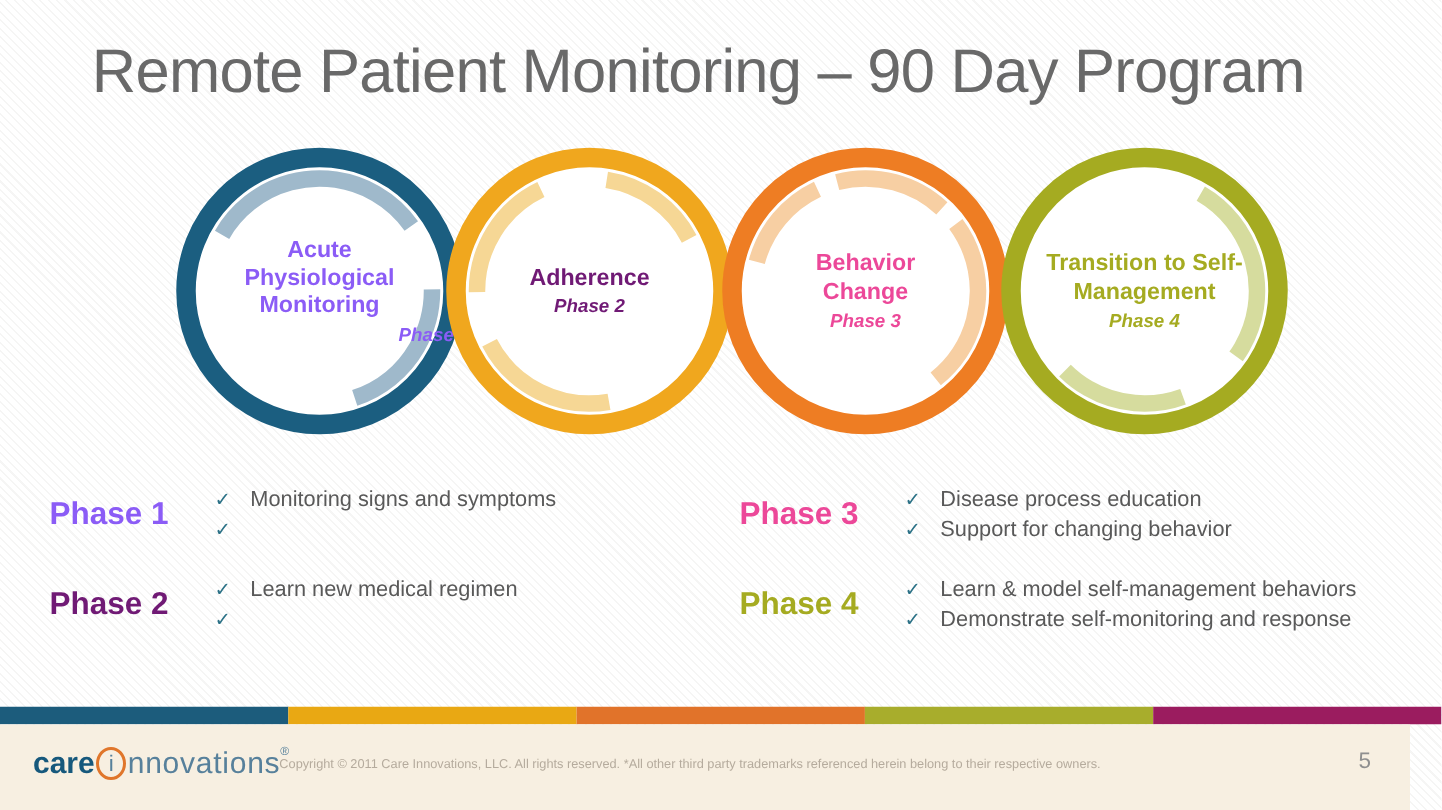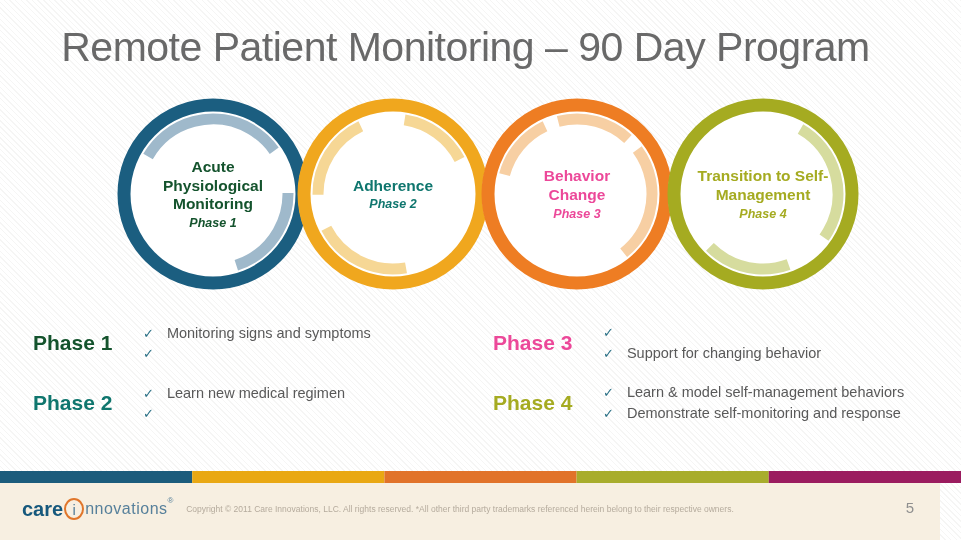--- a/index.html
+++ b/index.html
@@ -20,42 +20,42 @@
     position:absolute;left:0;top:0;width:200px;height:200px;
     display:flex;flex-direction:column;justify-content:center;align-items:center;
     text-align:center;
   }
   .ring-name{font-weight:bold;font-size:15.5px;line-height:1.22;}
   .ring-phase{font-weight:bold;font-style:italic;font-size:12.5px;margin-top:2px;}
   .rt-w130{width:134px;margin:0 auto;}
   .rt-w110{width:110px;margin:0 auto;}
   .rt-w200{width:200px;margin:0 auto;}
   .nudge-up{padding-bottom:14px;}
-  .c0{color:#14532d;} .c1{color:#0f766e;} .c2{color:#ec4899;} .c3{color:#A5AB21;}
+  .c0{color:#8b5cf6;align-items:flex-end;} .c1{color:#701a75;} .c2{color:#ec4899;} .c3{color:#A5AB21;}
   
   .detail-row{position:absolute;display:flex;align-items:center;}
   .row-l{left:33px;width:440px;}
   .row-r{left:493px;width:460px;}
   .row-t{top:320px;height:46px;}
   .row-b{top:380px;height:46px;}
   .phase-label{width:110px;font-size:21px;font-weight:bold;flex:0 0 auto;}
   .items{display:flex;flex-direction:column;justify-content:center;}
   .item{display:flex;align-items:baseline;font-size:14.5px;color:#595959;line-height:20px;}
   .check{color:#2B7186;font-size:13px;margin-right:13px;flex:0 0 auto;}
   
   .stripe{position:absolute;left:0;top:471px;width:961px;height:12px;display:block;}
   .footer{position:absolute;left:0;top:483px;width:940px;height:57px;background:#f7efe1;}
   .logo{position:absolute;left:22px;top:11px;display:flex;align-items:center;height:30px;}
   .logo-care{color:#16587C;font-weight:bold;font-size:20px;letter-spacing:0;}
   .logo-i{
     width:20px;height:22px;border:2px solid #E0762B;border-radius:50%;
     display:flex;align-items:center;justify-content:center;margin:0 1px;
     color:#57809B;font-size:15px;box-sizing:border-box;
   }
-  .logo-rest{color:#57809B;font-size:16px;letter-spacing:0.5px;}
+  .logo-rest{color:#57809B;font-size:20px;letter-spacing:0.5px;}
   .logo-mark{color:#57809B;font-size:8px;align-self:flex-start;margin-top:2px;}
   .copyright{
     position:absolute;left:170px;top:21px;width:580px;text-align:center;
     font-size:8.5px;color:#b5ab9d;white-space:nowrap;
   }
   .page-number{position:absolute;right:26px;top:16px;font-size:15px;color:#8f8f8f;}
 </style>
 </head>
 <body>
 
@@ -133,20 +133,21 @@
       <span class="check">✓</span>
     </div>
   </div>
 </div>
 
 <div class="detail-row row-r row-t">
   <div class="phase-label c2">Phase 3</div>
   <div class="items">
     <div class="item">
       <span class="check">✓</span>
+      <span>Disease process education</span>
     </div>
     <div class="item">
       <span class="check">✓</span>
       <span>Support for changing behavior</span>
     </div>
   </div>
 </div>
 
 <div class="detail-row row-r row-b">
   <div class="phase-label c3">Phase 4</div>

